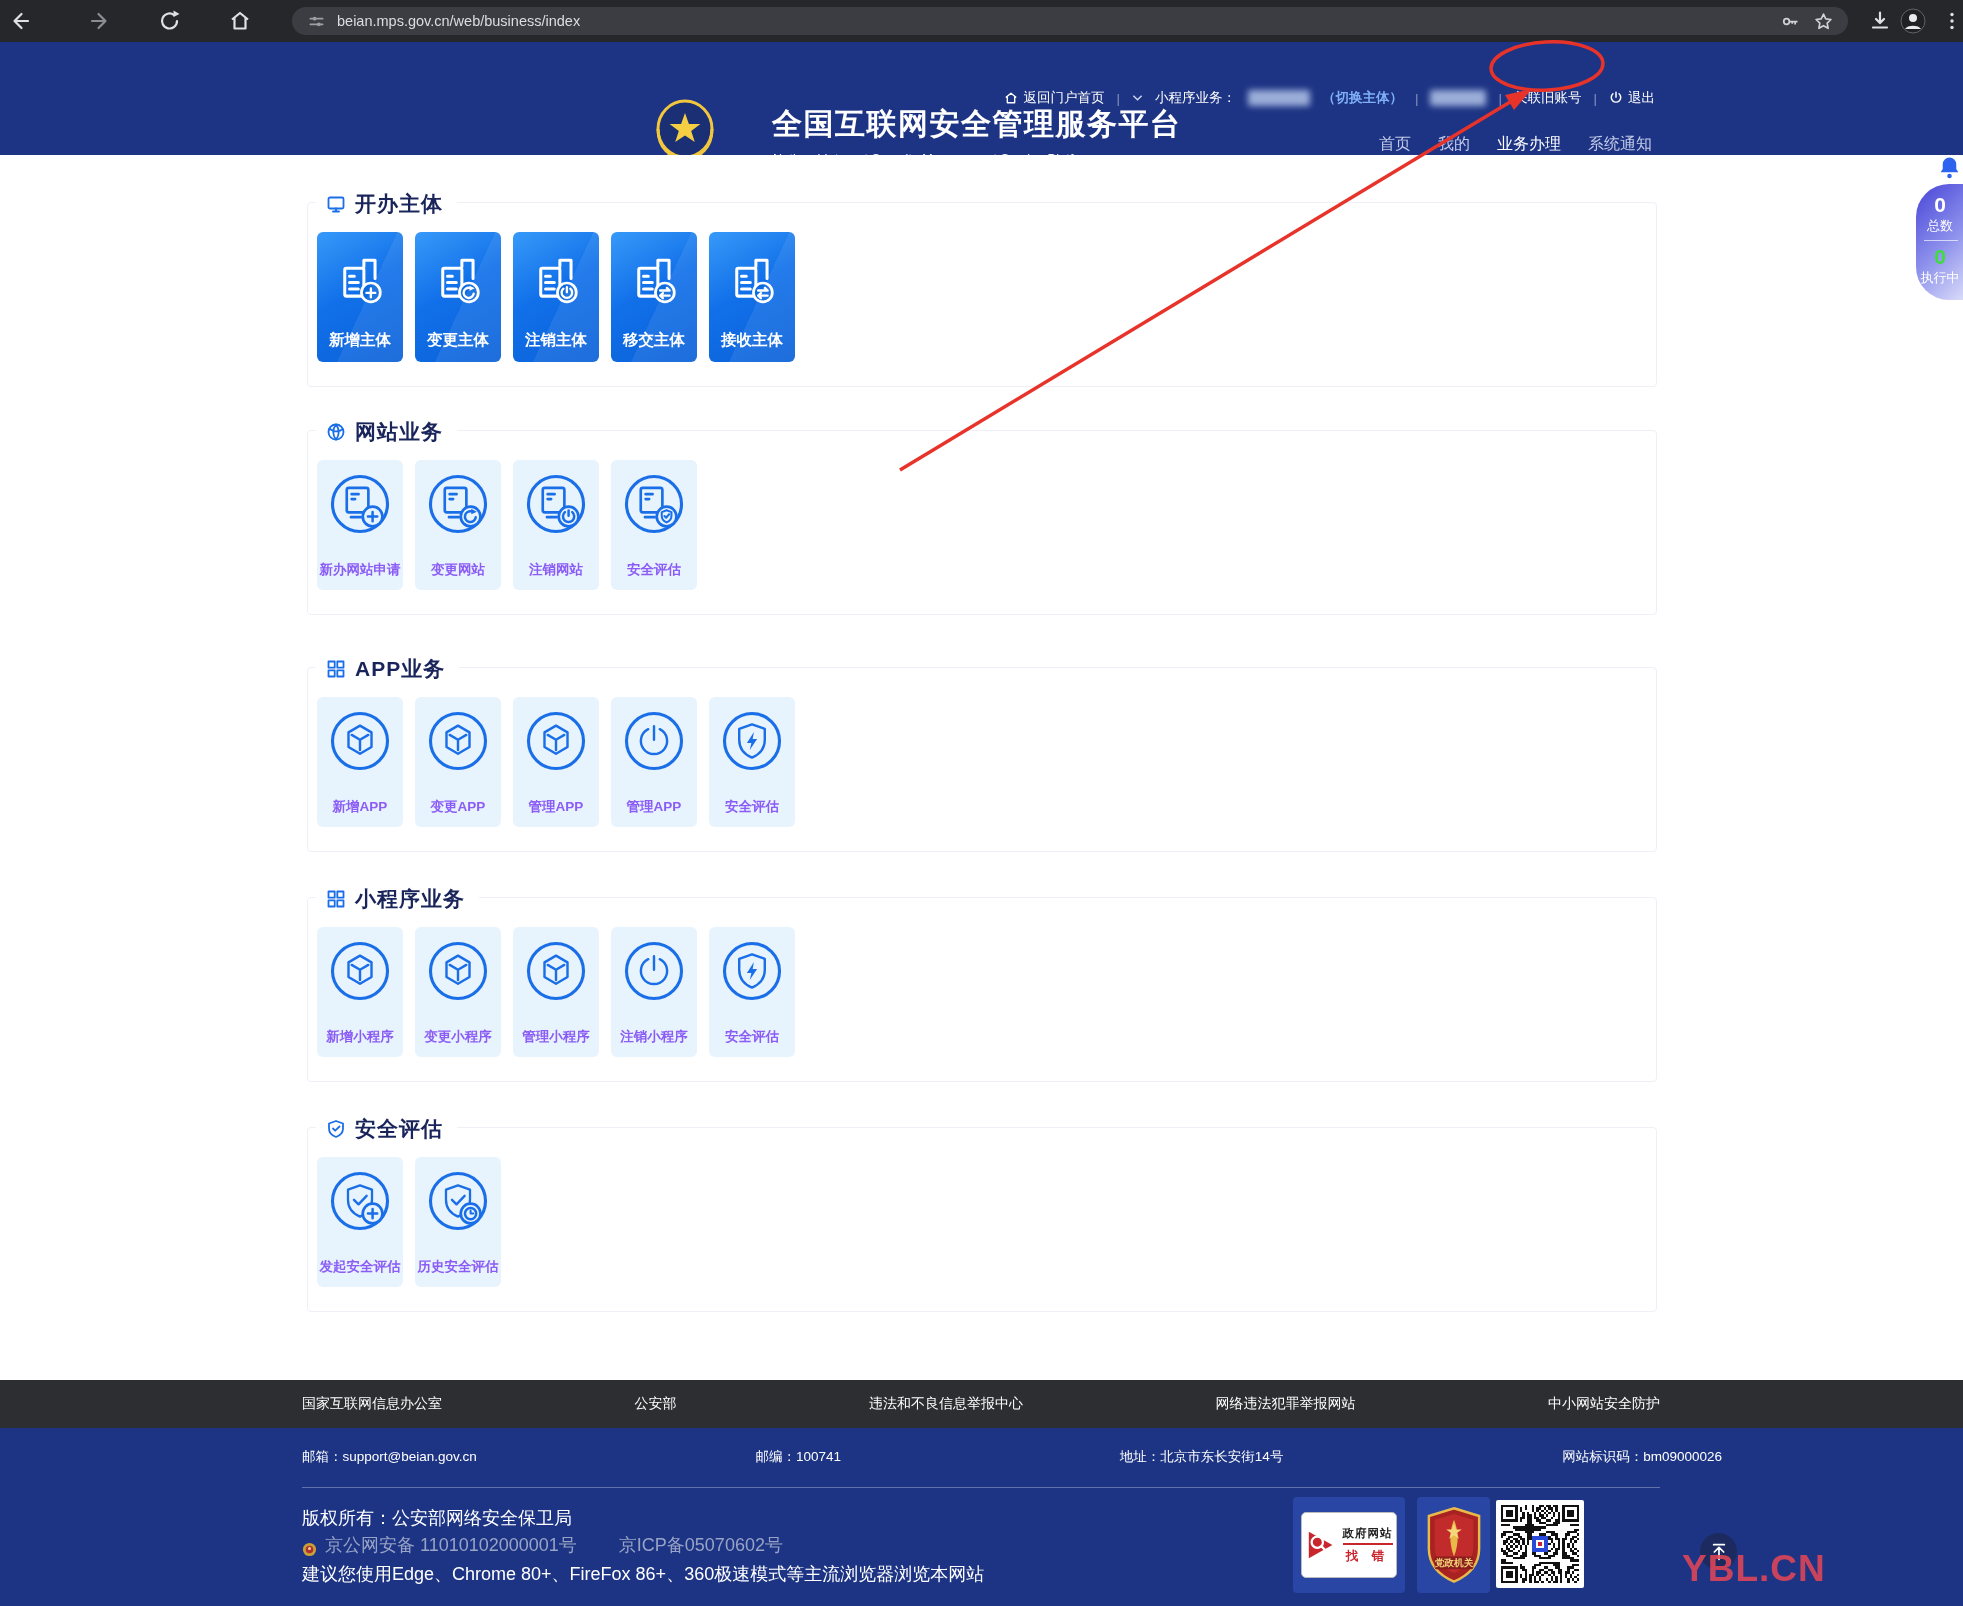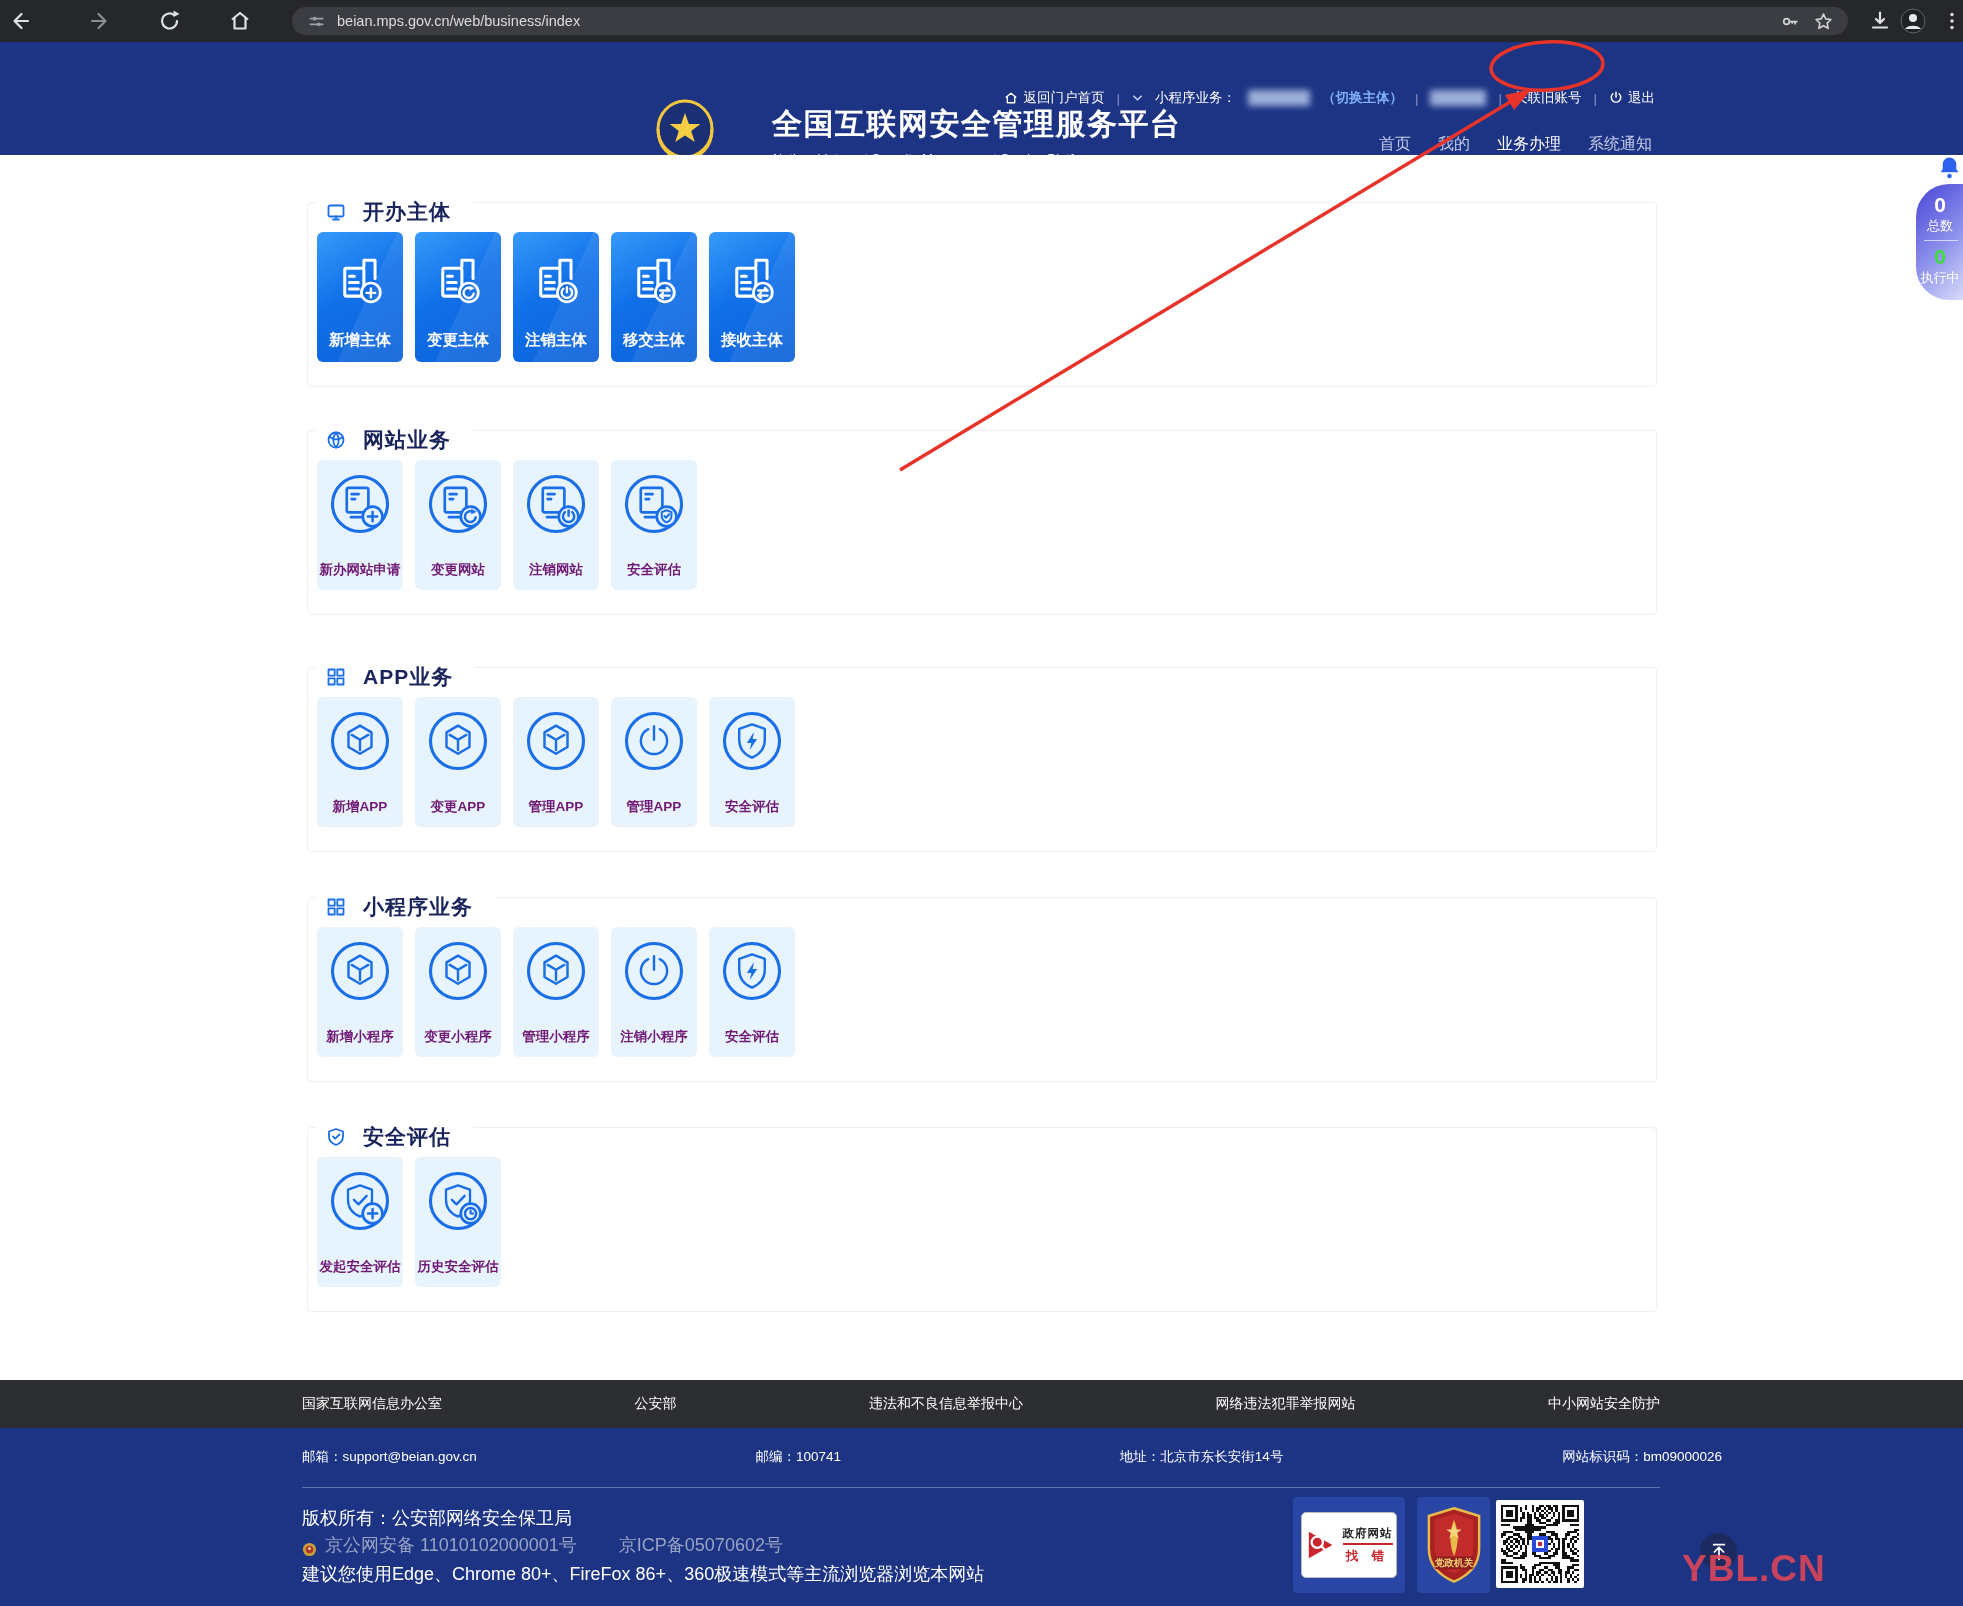--- a/index.html
+++ b/index.html
@@ -30,33 +30,33 @@
   .header-nav{position:absolute;top:92px;right:311px;display:flex;gap:27px;font-size:16px;}
   .header-nav a{color:#c3cbe8;text-decoration:none;padding-bottom:9px;cursor:pointer;}
   .header-nav a.active{color:#fff;border-bottom:3px solid #6db1f5;}
   
   .main{position:absolute;left:0;top:155px;width:100%;height:1225px;background:#fff;}
   .container{width:1350px;margin-left:307px;position:relative;}
   .svc{position:relative;border:1px solid #edf0f7;border-radius:4px;height:185px;box-sizing:border-box;}
   .legend{position:absolute;top:-13px;left:8px;background:#fff;padding:0 14px 0 10px;
           display:flex;align-items:center;gap:9px;}
   .legend .licon{color:#1a6fe8;}
-  .legend h2{margin:8px;font-size:21px;color:#19245a;font-weight:bold;letter-spacing:1px;}
+  .legend h2{margin:0;font-size:21px;color:#19245a;font-weight:bold;letter-spacing:1px;}
   .cards{display:flex;gap:12px;padding:29px 0 0 9px;}
   .card{width:86px;height:130px;border-radius:6px;position:relative;text-align:center;cursor:pointer;box-sizing:border-box;}
   .card .ic{display:flex;justify-content:center;}
   .card .lbl{position:absolute;bottom:11px;left:0;width:100%;font-weight:bold;}
   .card.solid{background:linear-gradient(150deg,#379af9 0%,#1170e9 45%,#0b61d8 100%);color:#fff;overflow:hidden;}
   .card.solid::before{content:"";position:absolute;inset:0;
        background:linear-gradient(115deg,transparent 55%,rgba(255,255,255,.08) 55%);}
   .card.solid .ic{margin-top:21px;color:#fff;}
   .card.solid .lbl{font-size:15.5px;color:#fff;}
   .card.lite{background:#e7f3fd;}
   .card.lite .ic{margin-top:13px;color:#1a6fe8;}
-  .card.lite .lbl{font-size:13.5px;color:#701a75;}
+  .card.lite .lbl{font-size:13.5px;color:#8b5cf6;}
   
   .bell{position:absolute;left:1937px;top:155px;color:#2e63ef;z-index:5;}
   .pill{position:absolute;left:1916px;top:184px;width:66px;height:116px;border-radius:33px 0 0 33px;
         background:linear-gradient(135deg,#4744d8 0%,#8e92ec 50%,#eceefc 100%);z-index:5;
         color:#fff;text-align:center;box-sizing:border-box;padding-top:9px;cursor:pointer;}
   .pill .num{font-size:21px;font-weight:bold;line-height:24px;width:48px;}
   .pill .cap{font-size:13px;line-height:18px;width:48px;}
   .pill .num.green{color:#3fdc3f;}
   .pill hr{border:none;border-top:1px solid rgba(255,255,255,.65);margin:5px 6px 4px 8px;width:34px;}
   

